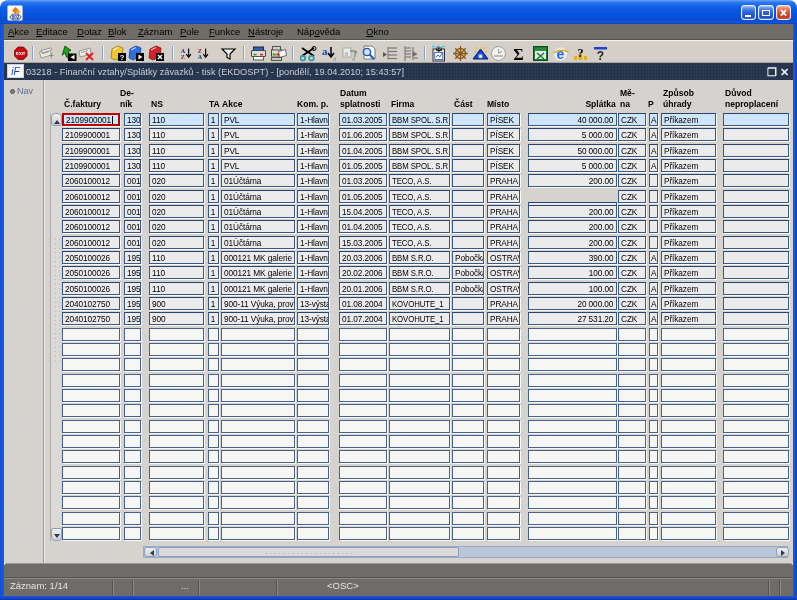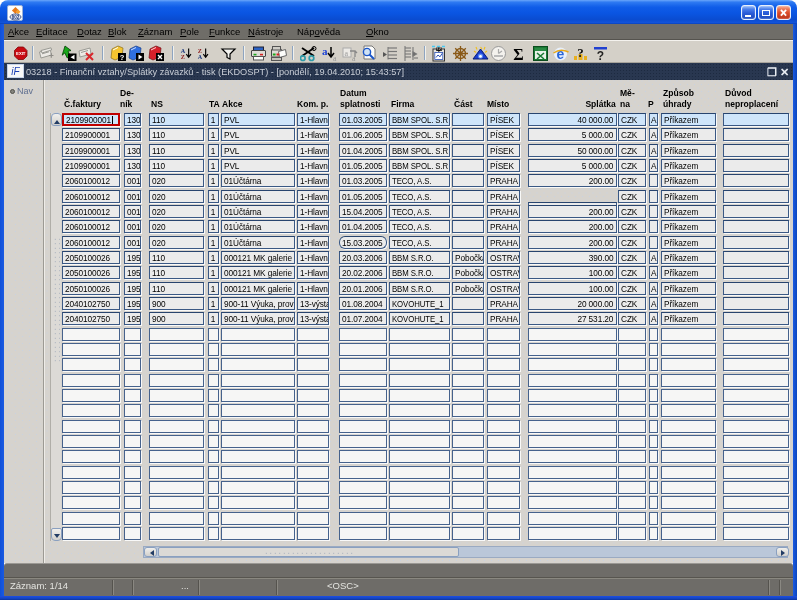--- a/index.html
+++ b/index.html
@@ -686,21 +686,21 @@
       </div>
 <div class="cell c3 data ar" style="left:208px;top:236px;width:11px;">
         <span>1</span>
       </div>
 <div class="cell c4 data" style="left:221px;top:236px;width:74px;">
         <span>01Účtárna</span>
       </div>
 <div class="cell c5 data" style="left:297px;top:236px;width:32px;">
         <span>1-Hlavní</span>
       </div>
-<div class="cell c6 data" style="left:339px;top:236px;width:48px;border-radius:6px;">
+<div class="cell c6 data" style="left:339px;top:236px;width:48px;">
         <span>15.03.2005</span>
       </div>
 <div class="cell c7 data" style="left:389px;top:236px;width:61px;">
         <span>TECO, A.S.</span>
       </div>
 <div class="cell c8 data" style="left:452px;top:236px;width:32px;"></div>
 <div class="cell c9 data" style="left:487px;top:236px;width:33px;">
         <span>PRAHA 1</span>
       </div>
 <div class="cell c10 data ar" style="left:528px;top:236px;width:89px;">

